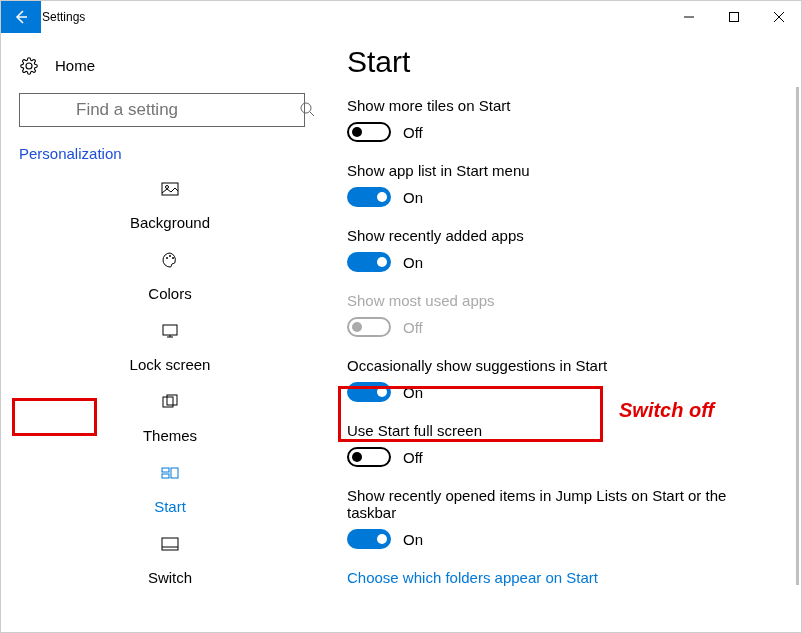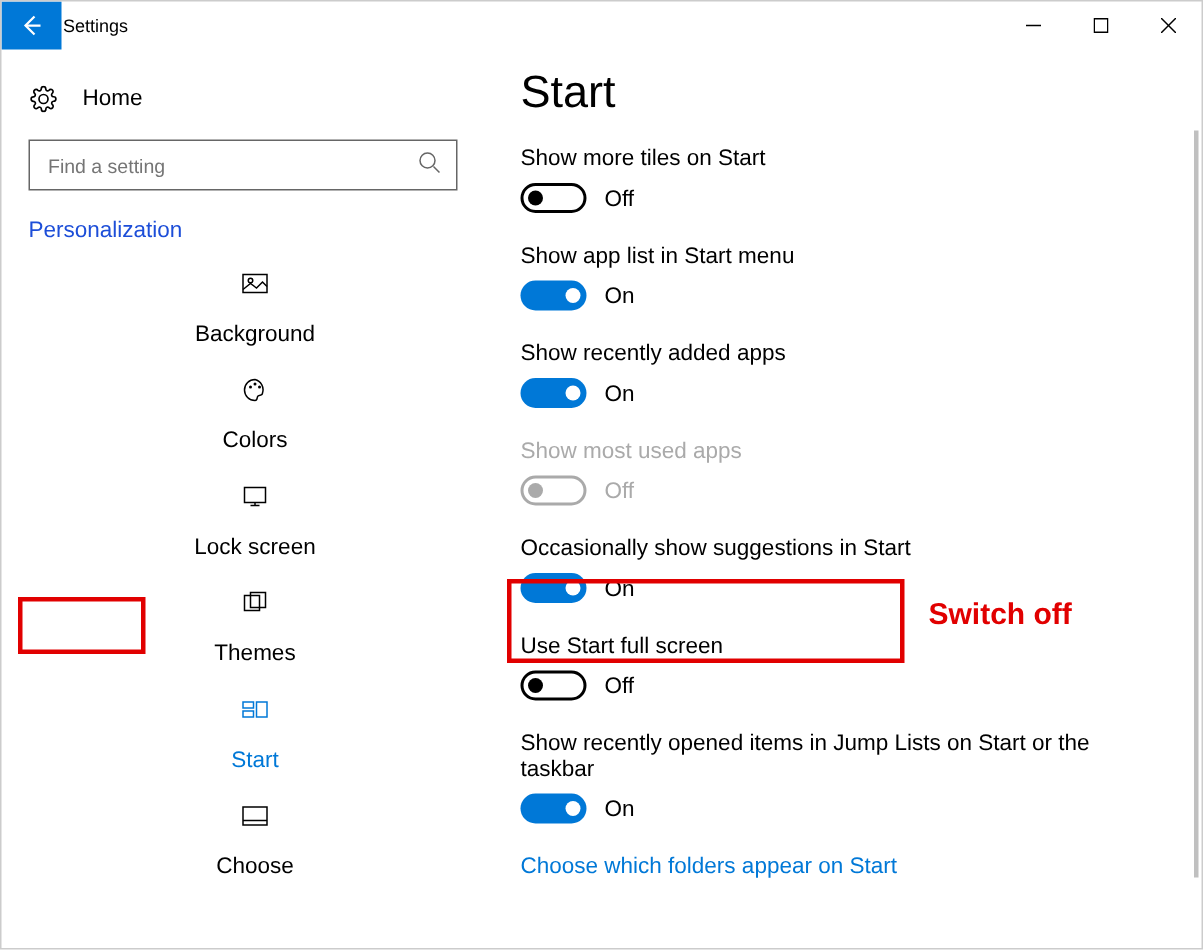--- a/index.html
+++ b/index.html
@@ -70,23 +70,24 @@
     height: 34px;
     display: flex;
     align-items: center;
     padding: 0 10px;
     justify-content: space-between;
   }
   .search-input {
     border: none;
     outline: none;
     flex: 1;
-    font-size: 13px;
+    font-size: 17px;
     color: #a21caf;
     background: transparent;
+    margin-left: 44px;
   }
   .section-label {
     padding: 0 0 8px 18px;
     color: #1d4ed8;
     font-size: 15px;
   }
   .nav-item {
     display: flex;
     align-items: center;
     gap: 16px;
@@ -180,20 +181,21 @@
     pointer-events: none;
   }
   .annotation {
     position: absolute;
     left: 618px;
     top: 398px;
     color: #e10000;
     font-weight: bold;
     font-size: 20px;
     pointer-events: none;
+    font-style: italic;
   }
   .scroll-ind {
     position: absolute;
     right: 2px;
     top: 86px;
     width: 3px;
     height: 498px;
     background: #c0c0c0;
   }
 </style>
@@ -306,21 +308,21 @@
       <span>Start</span>
     </div>
 
     <div class="nav-item">
       <span class="nav-icon">
         <svg width="18" height="18" viewBox="0 0 18 18">
             <rect x="1" y="3" width="16" height="12" stroke="#000" fill="none"></rect>
             <line x1="1" y1="12" x2="17" y2="12" stroke="#000"></line>
           </svg>
       </span>
-      <span>Choose</span>
+      <span>Switch</span>
     </div>
   </div>
 
   <div class="content">
     <h1 class="page-title">Start</h1>
 
     <div class="setting">
       <div class="setting-label">Show more tiles on Start</div>
       <div class="toggle-row">
         <div class="toggle off">

